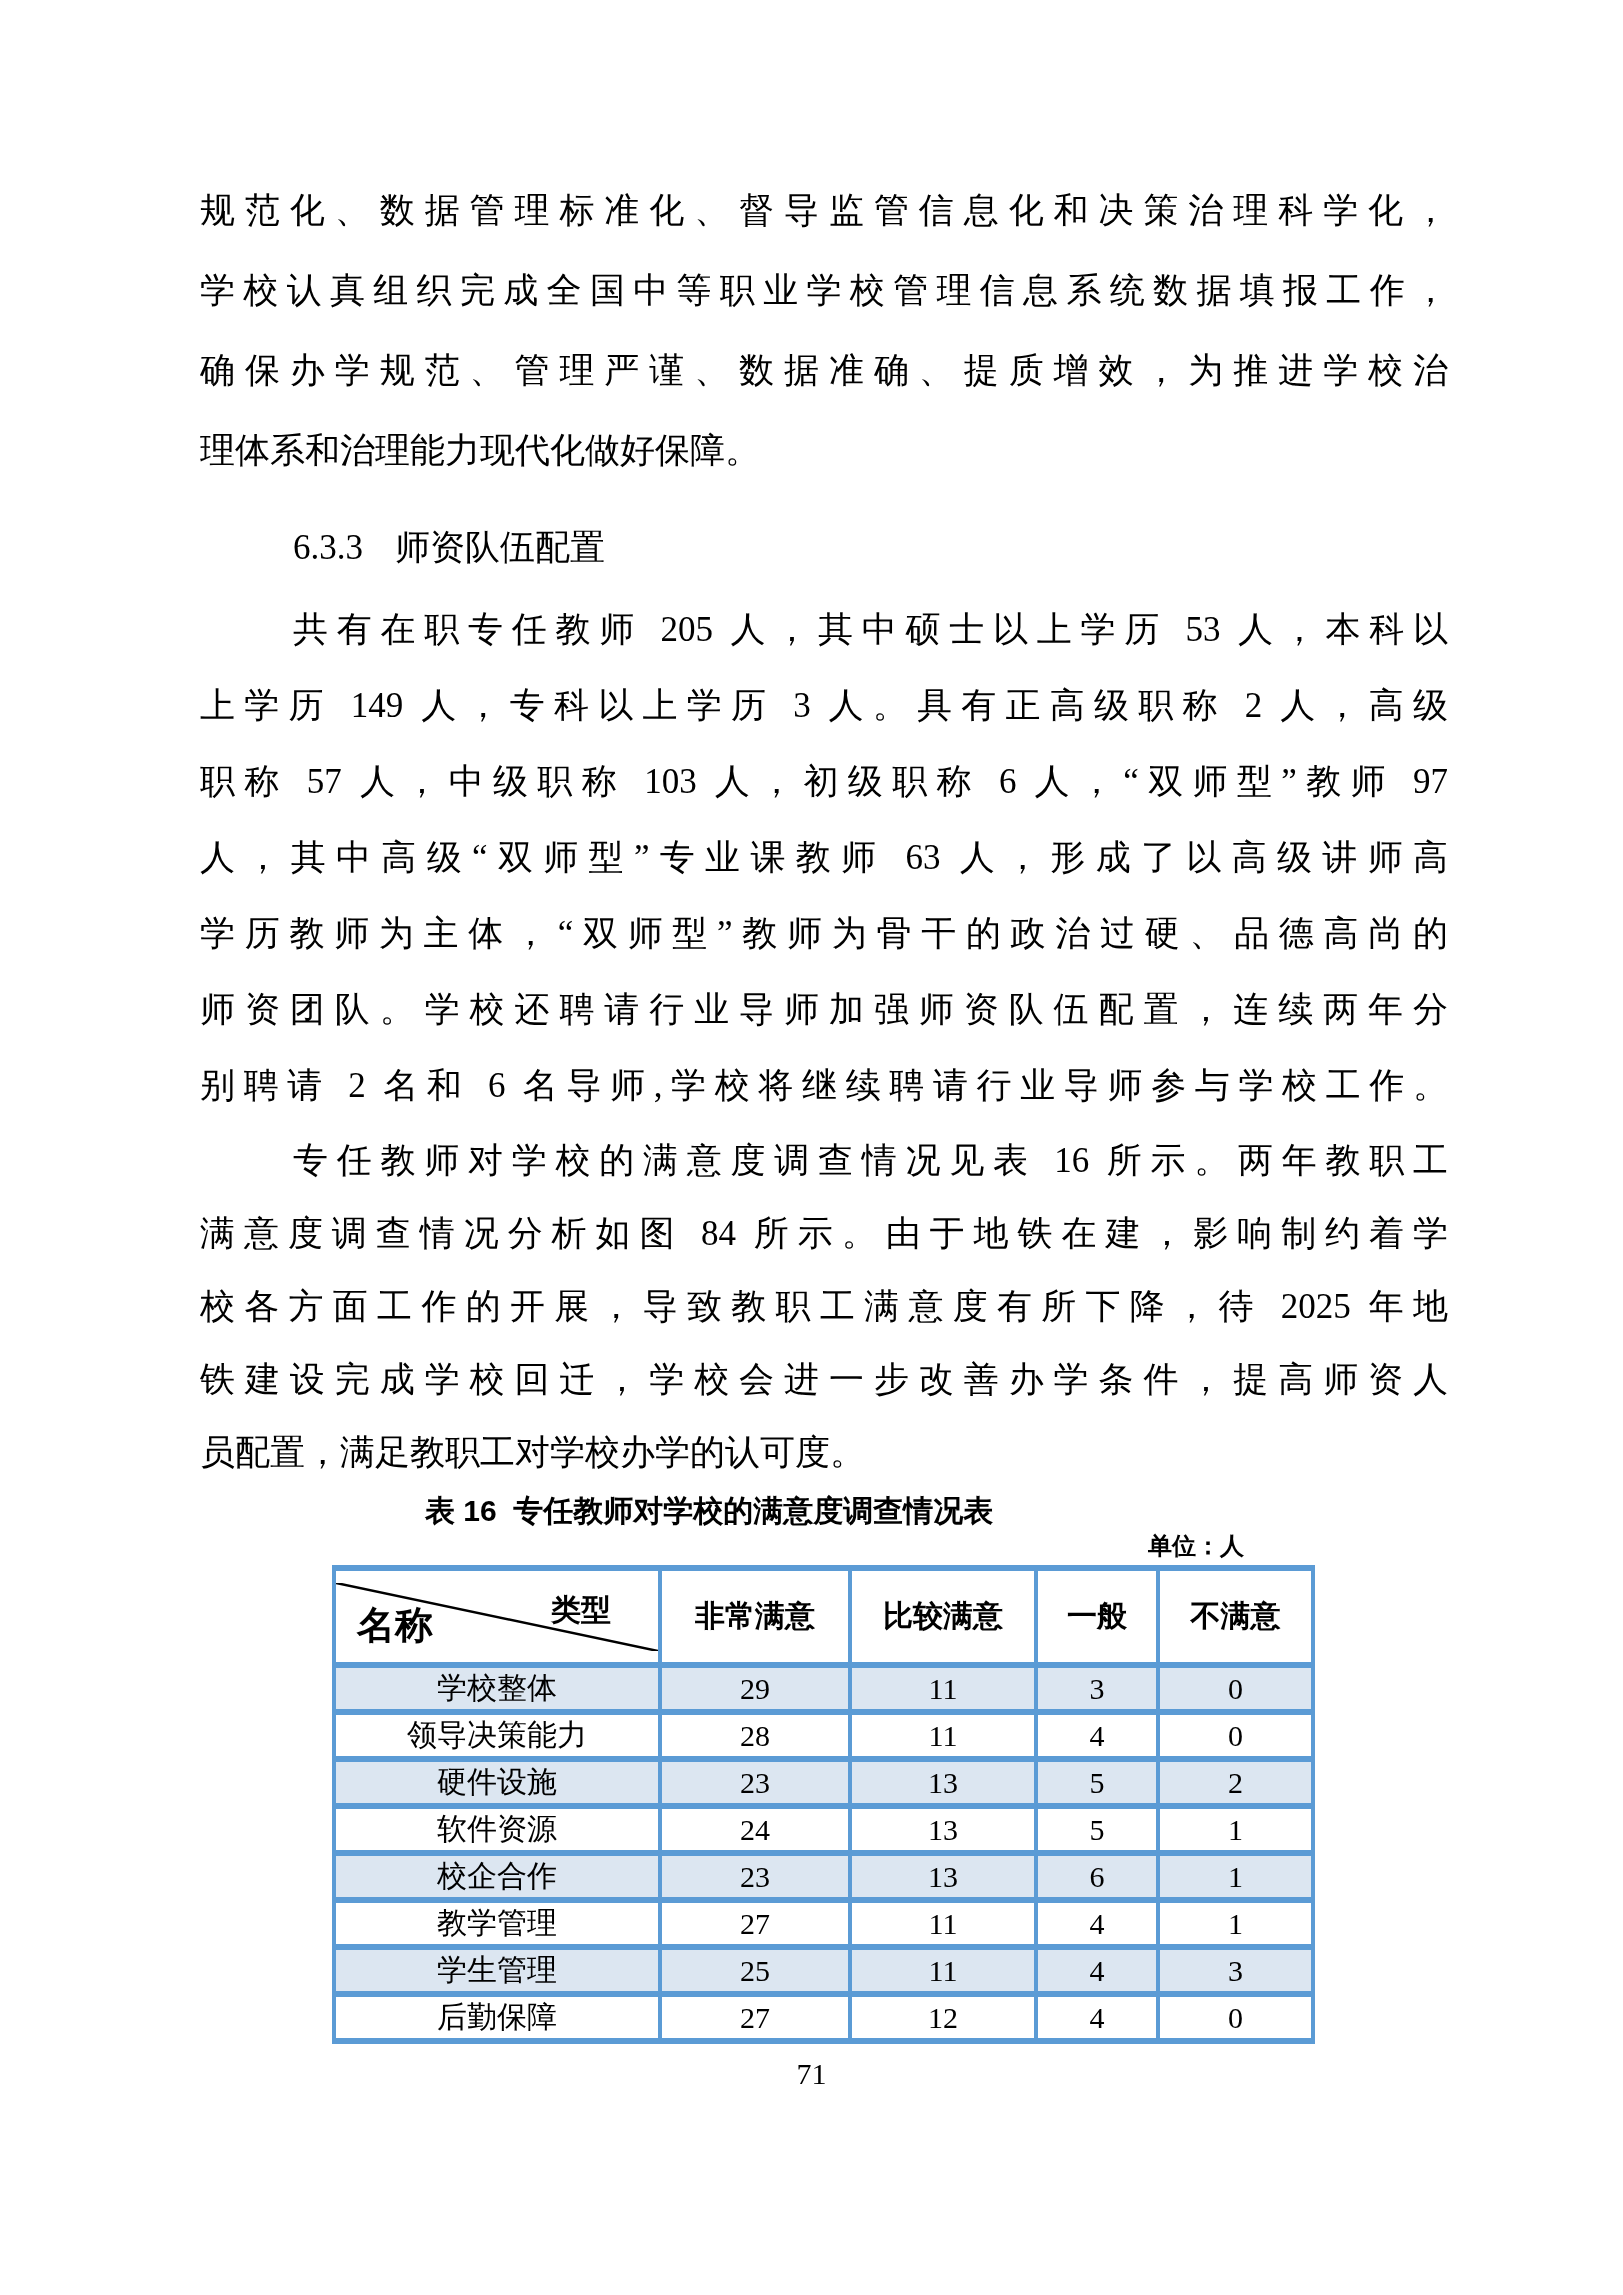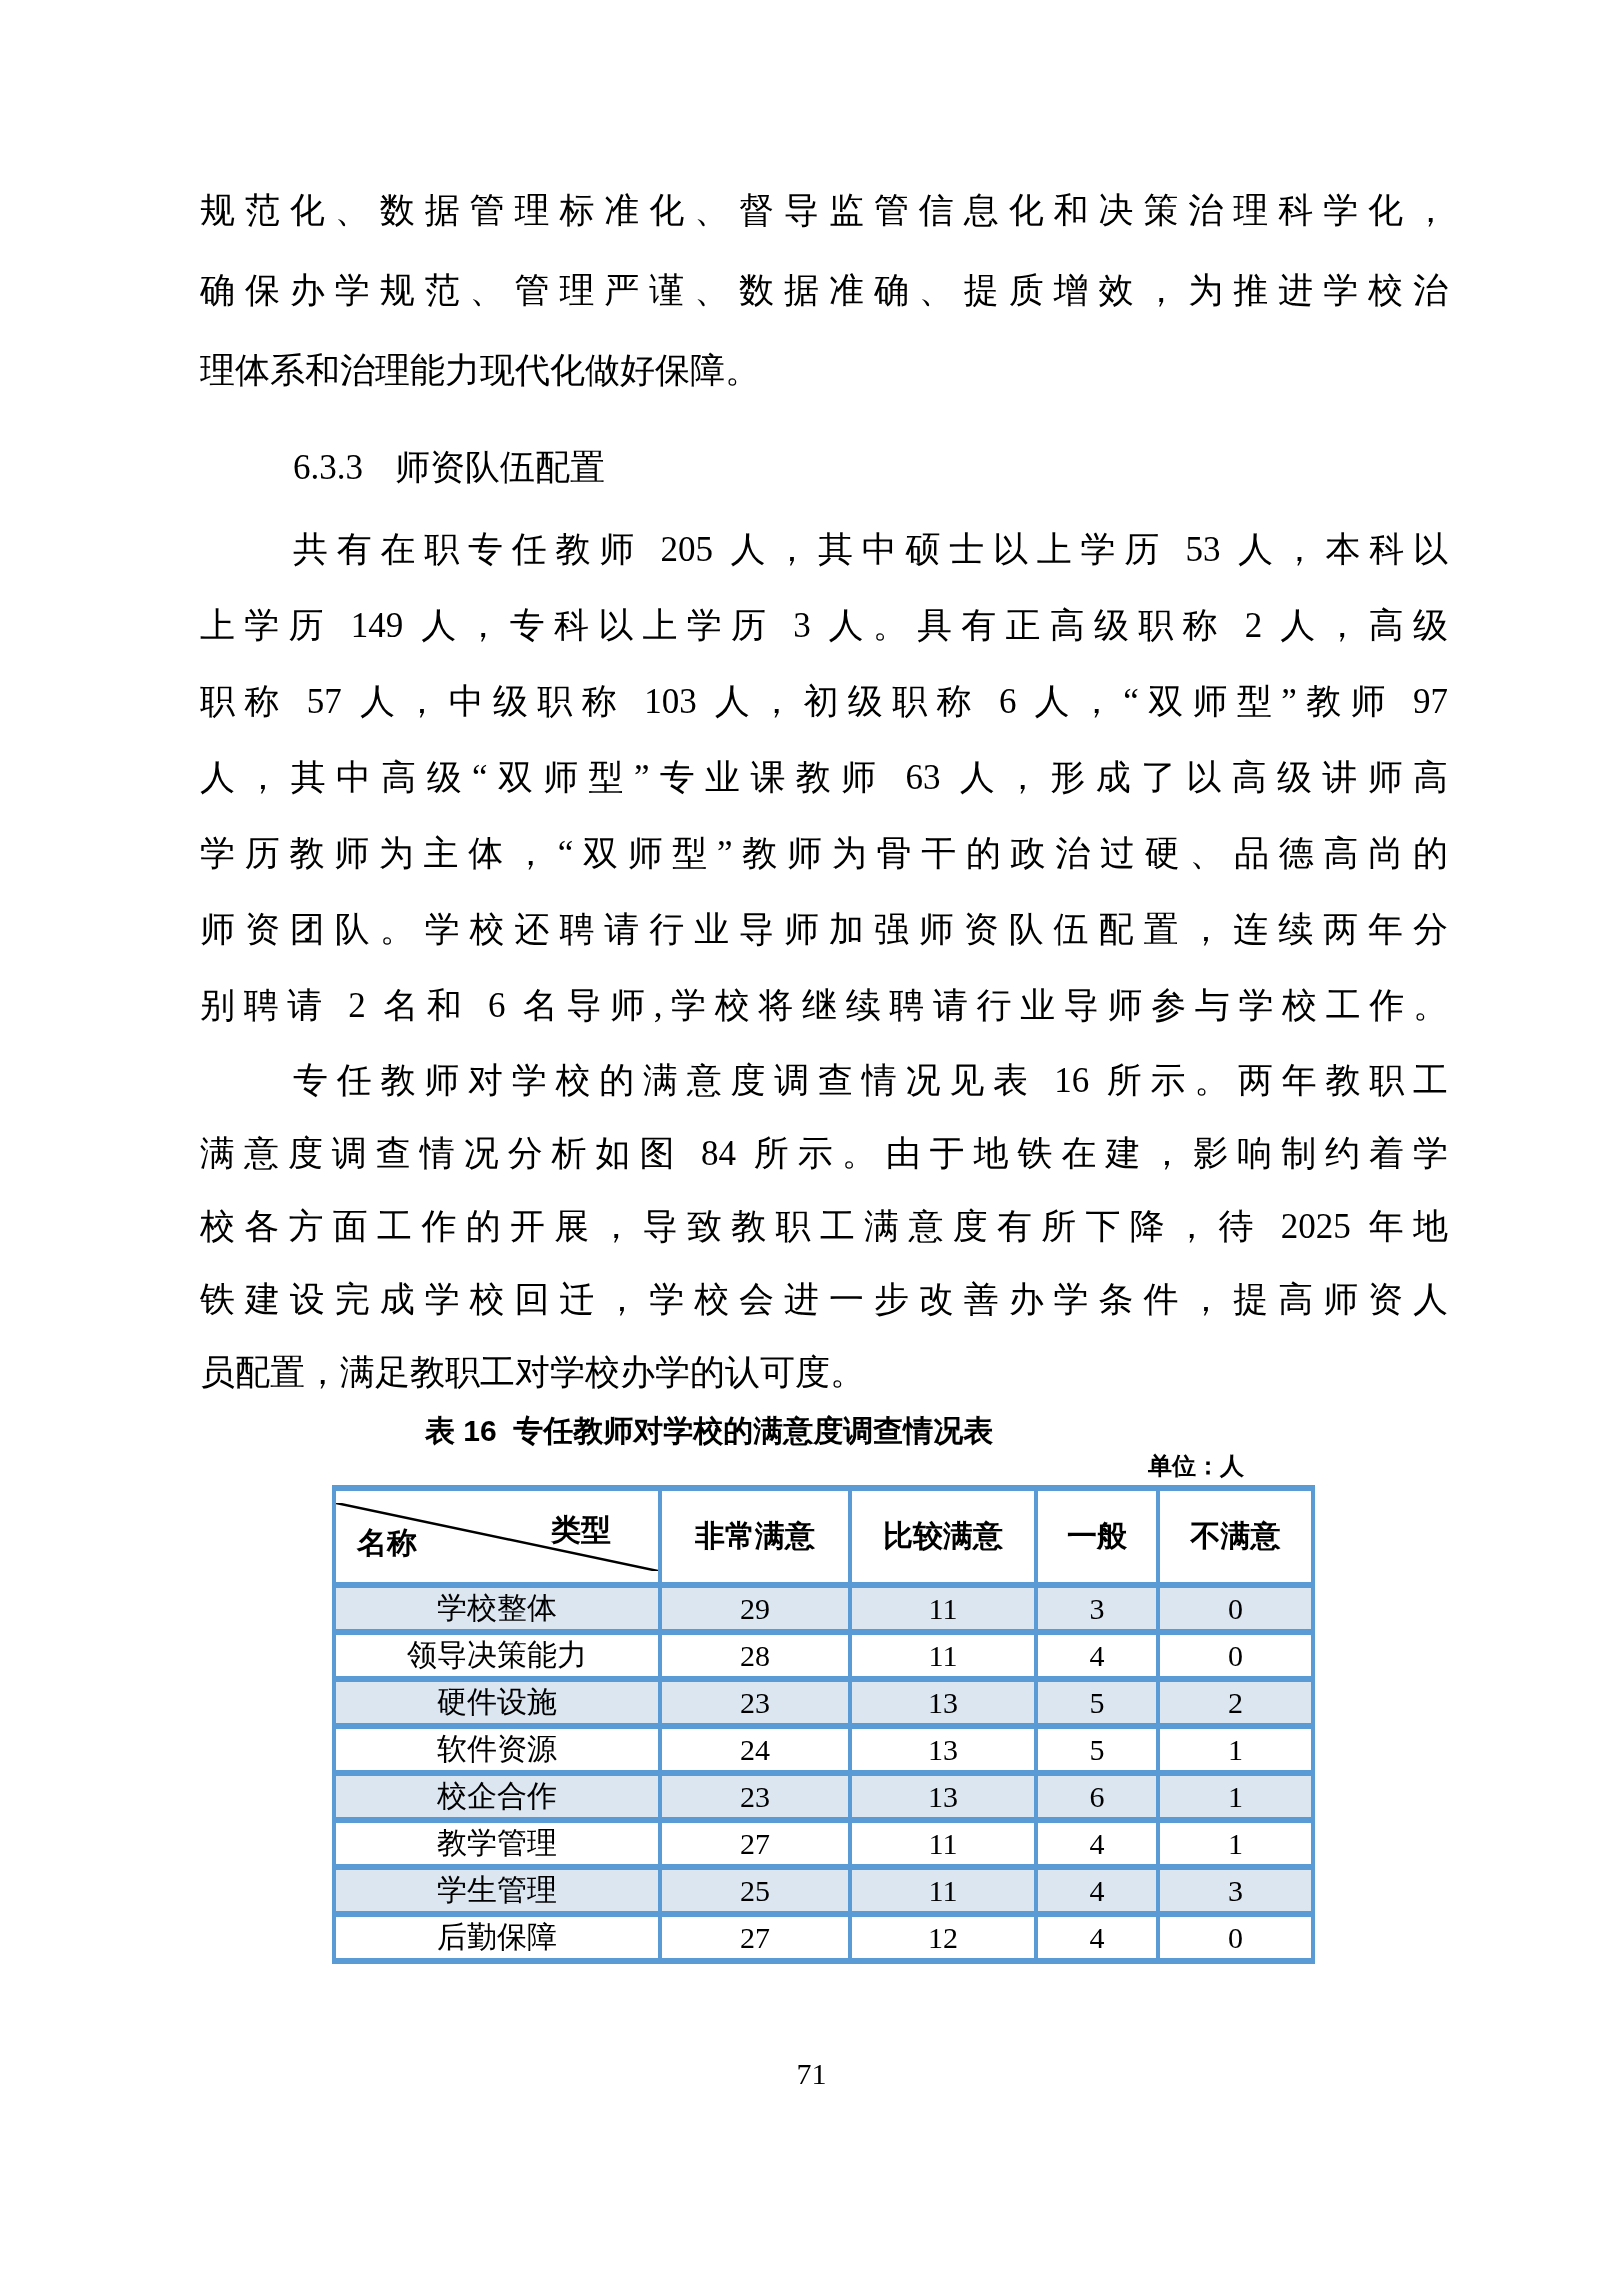--- a/index.html
+++ b/index.html
@@ -87,38 +87,39 @@
   }
   .corner-top{
     position:absolute;
     top:10.7px;right:47px;
     font-family:"Liberation Sans","DejaVu Sans",sans-serif;
     font-weight:bold;font-size:30px;line-height:33px;
   }
   .corner-bottom{
     position:absolute;
     bottom:9px;left:21px;
-    font-family:Liberation Mono, monospace;
-    font-weight:bold;font-size:30px;line-height:33px;
+    font-family:Liberation Serif, serif;
+    font-weight:bold;font-size:38px;line-height:33px;
   }
   .pageno{
     position:absolute;
     left:0;top:2057px;width:100%;
     text-align:center;
     font-size:30px;
   }
 </style>
 </head>
 <body>
 
 <div class="page">
   <div class="content">
 
     <div class="para">
       <div class="line j">规范化、数据管理标准化、督导监管信息化和决策治理科学化，</div>
+      <div class="line j">学校认真组织完成全国中等职业学校管理信息系统数据填报工作，</div>
       <div class="line j">确保办学规范、管理严谨、数据准确、提质增效，为推进学校治</div>
       <div class="line">理体系和治理能力现代化做好保障。</div>
     </div>
 
     <div class="heading">
       <span>6.3.3</span><span class="hsp"></span><span>师资队伍配置</span>
     </div>
 
     <div class="para p2">
       <div class="line j indent">共有在职专任教师 205 人，其中硕士以上学历 53 人，本科以</div>

